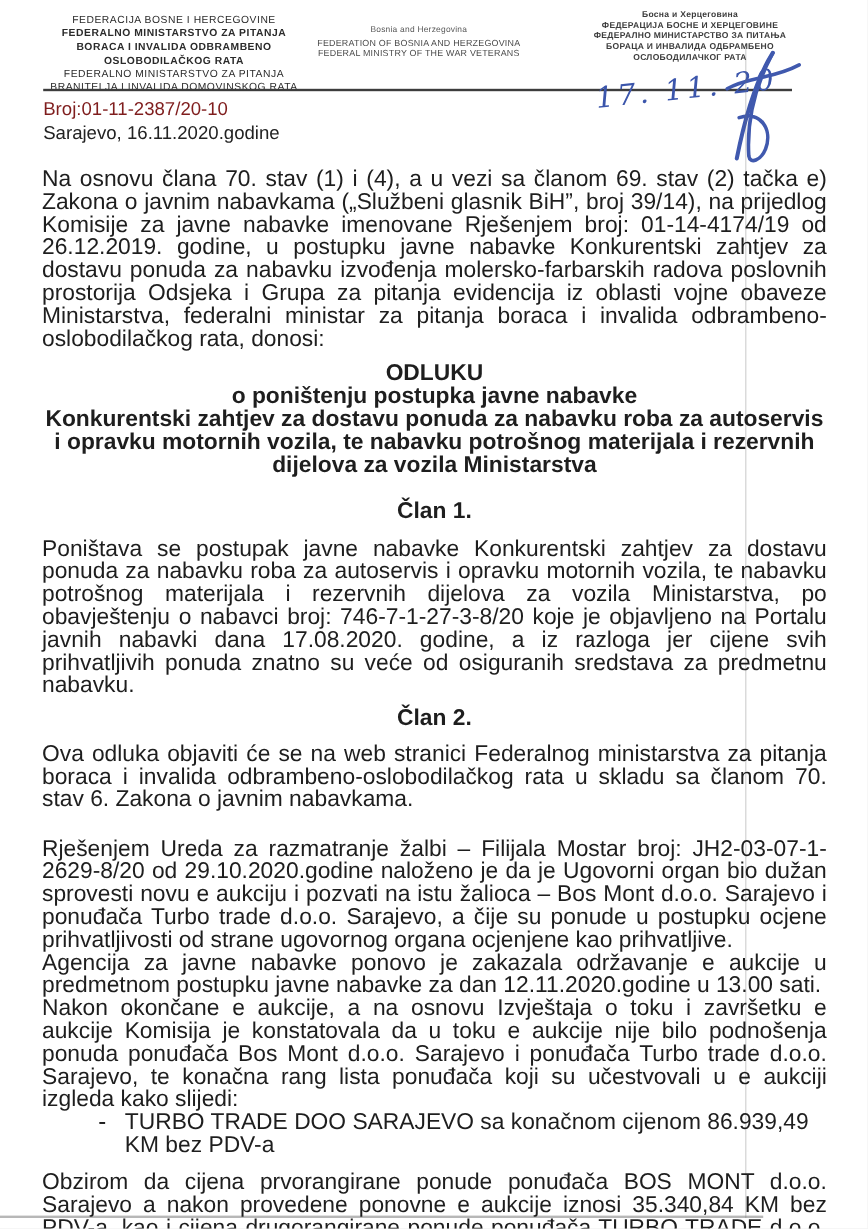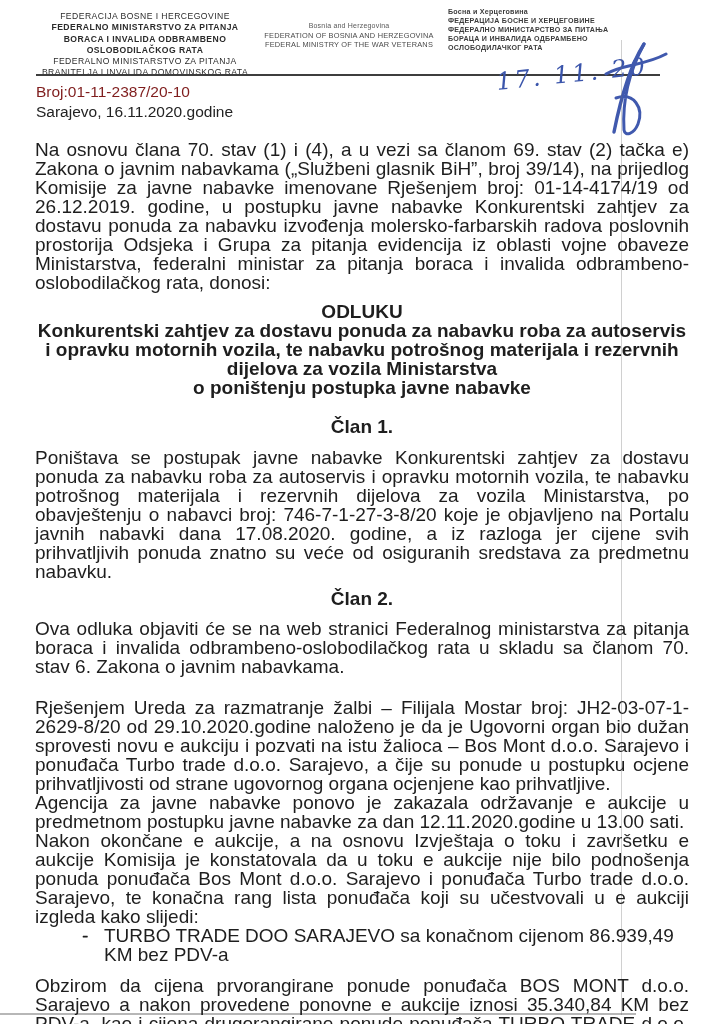--- a/index.html
+++ b/index.html
@@ -9,21 +9,21 @@
     margin:0 auto;
     padding-left:48px;
   }
   
   .lh-left{position:absolute;top:11px;left:38px;width:214px;text-align:center;
     font-size:8.6px;line-height:11.3px;letter-spacing:.45px;color:#2b2b2b;}
   .lh-left .bold{font-weight:700;}
   .lh-center{position:absolute;top:21px;left:261px;width:176px;text-align:center;
     font-size:7.4px;line-height:9.6px;color:#4a4a4a;letter-spacing:.2px;}
   .lh-center .tiny{font-size:7px;color:#585858;}
-  .lh-right{position:absolute;top:8px;left:448px;width:254px;text-align:left;
+  .lh-right{position:absolute;top:8px;left:448px;width:254px;text-align:center;
     font-size:7.1px;line-height:9.1px;color:#3c3c3c;font-weight:700;letter-spacing:.25px;}
   .header-rule{position:absolute;top:74px;left:36px;width:624px;height:2px;background:#3d3d3d;}
   .ref-number{position:absolute;top:83px;left:36px;font-size:15.5px;color:#7f1d1d;}
   .place-date{position:absolute;top:103px;left:36px;font-size:15.5px;color:#232323;}
   
   .hand-date{position:absolute;top:60px;left:496px;font-size:24px;color:#3b55ab;
     font-family:"DejaVu Serif",serif;font-style:italic;letter-spacing:3px;
     transform:rotate(-6deg);white-space:nowrap;}
   .paraph{position:absolute;top:40px;left:604px;width:66px;height:100px;}
   
@@ -89,22 +89,22 @@
 
   <div class="fold-line"></div>
   <div class="bottom-edge"></div>
 
   <div class="doc-body">
 
     <p class="just p-intro">Na osnovu člana 70. stav (1) i (4), a u vezi sa članom  69. stav (2) tačka e) Zakona o javnim nabavkama („Službeni glasnik BiH”, broj 39/14), na prijedlog Komisije za javne nabavke imenovane Rješenjem broj: 01-14-4174/19 od 26.12.2019. godine, u postupku javne nabavke Konkurentski zahtjev za dostavu ponuda za nabavku izvođenja molersko-farbarskih radova poslovnih prostorija Odsjeka i Grupa za pitanja evidencija iz oblasti vojne obaveze Ministarstva, federalni ministar za pitanja boraca i invalida odbrambeno- oslobodilačkog rata, donosi:</p>
 
     <div class="title-block">
       <div>ODLUKU</div>
+      <div>o poništenju postupka javne nabavke</div>
       <div>Konkurentski zahtjev za dostavu ponuda za nabavku roba za autoservis i opravku motornih vozila, te nabavku potrošnog materijala i rezervnih dijelova za vozila Ministarstva</div>
-      <div>o poništenju postupka javne nabavke</div>
     </div>
 
     <div class="article-heading">Član 1.</div>
     <p class="just art1-text">Poništava se postupak javne nabavke Konkurentski zahtjev za dostavu ponuda za nabavku roba za autoservis i opravku motornih vozila, te nabavku potrošnog materijala i rezervnih dijelova za vozila Ministarstva, po obavještenju o nabavci broj: 746-7-1-27-3-8/20 koje je objavljeno na Portalu javnih nabavki dana 17.08.2020. godine, a iz razloga jer cijene svih prihvatljivih ponuda znatno su veće od osiguranih sredstava za predmetnu nabavku.</p>
 
     <div class="article-heading art2-gap">Član 2.</div>
     <p class="just art2-text">Ova odluka objaviti će se na web stranici Federalnog ministarstva za pitanja boraca i invalida odbrambeno-oslobodilačkog rata u skladu sa članom 70. stav 6. Zakona o javnim nabavkama.</p>
 
 
     <p class="just r-par">Rješenjem Ureda za razmatranje žalbi – Filijala Mostar broj: JH2-03-07-1-2629-8/20 od 29.10.2020.godine naloženo je da je Ugovorni organ bio dužan sprovesti novu e aukciju i pozvati na istu žalioca – Bos Mont d.o.o. Sarajevo i ponuđača Turbo trade d.o.o. Sarajevo, a čije su ponude u postupku ocjene prihvatljivosti od strane ugovornog organa ocjenjene kao prihvatljive.</p>

